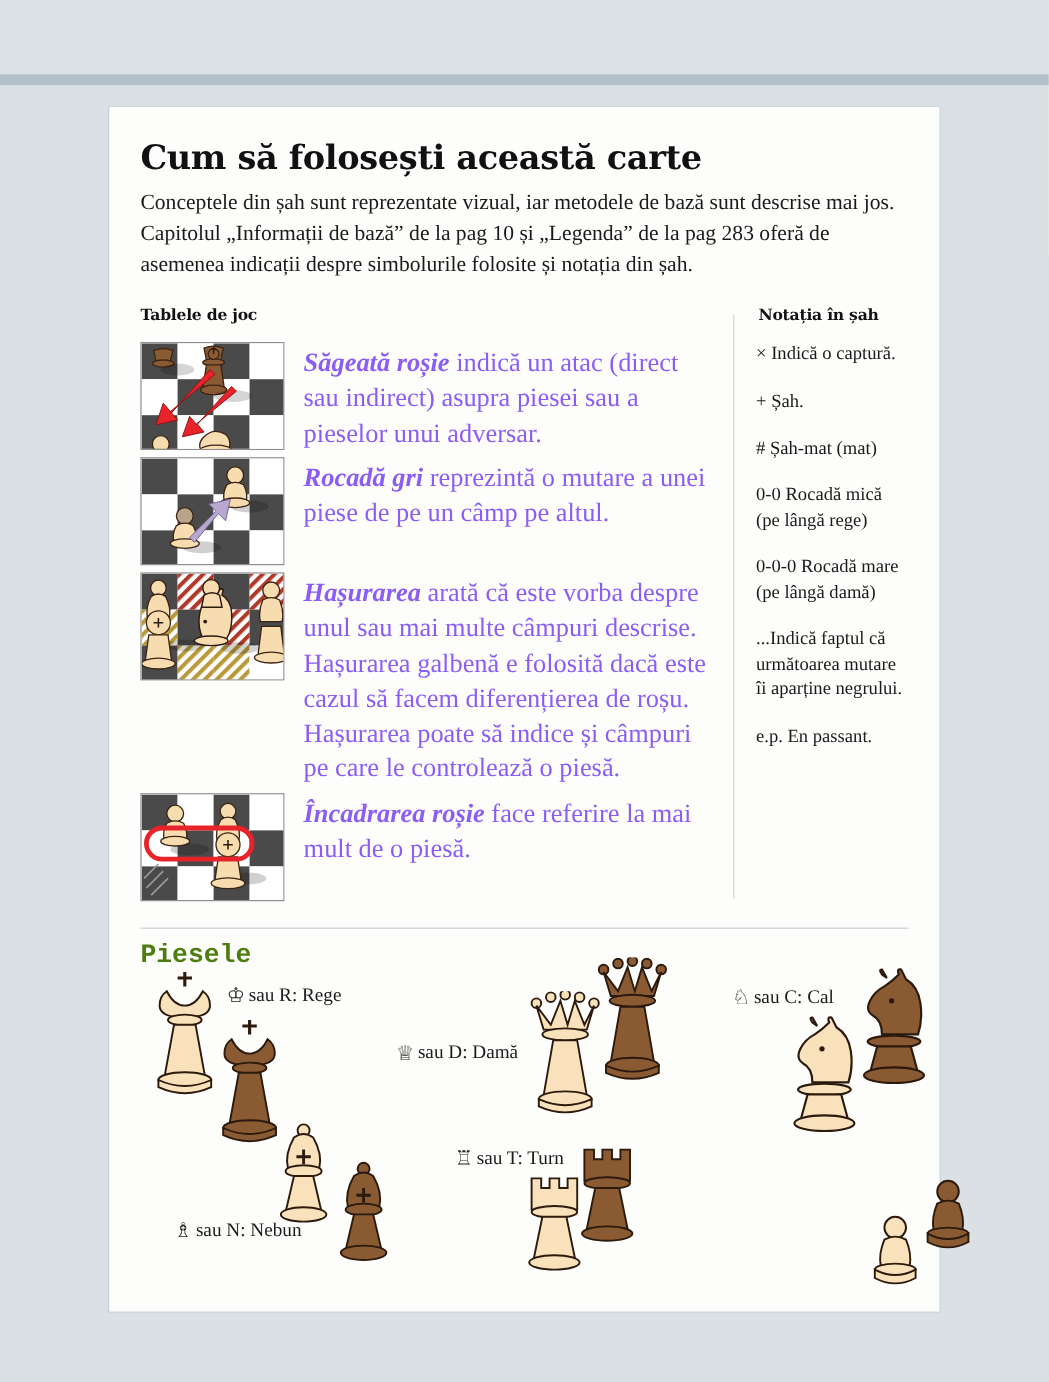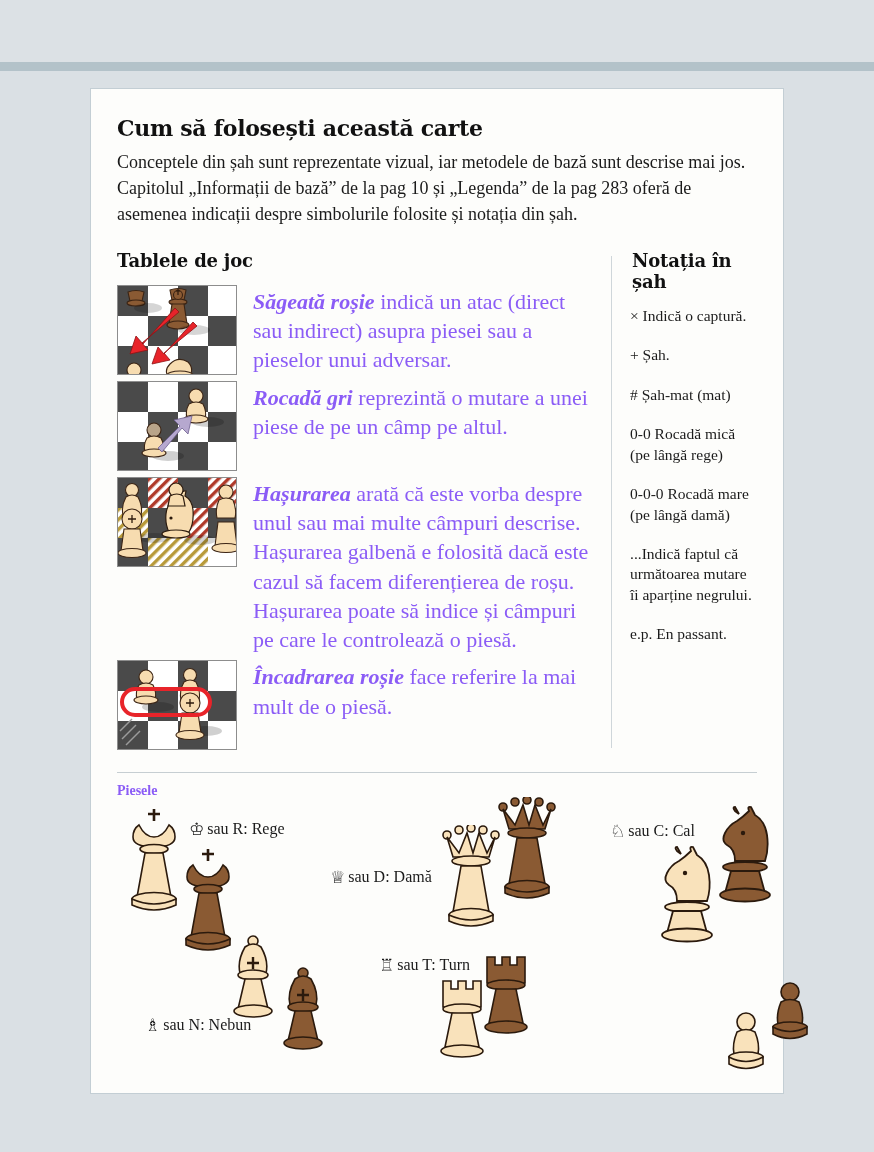--- a/index.html
+++ b/index.html
@@ -42,21 +42,21 @@
     padding: 0;
   }
   .card-inner {
     padding: 20px 26px 0 26px;
   }
 
   
   .title {
     font-family: "DejaVu Serif", serif;
     font-weight: bold;
-    font-size: 22px;
+    font-size: 28px;
     letter-spacing: -0.3px;
     color: #111;
     margin: 8px 0 10px 0;
     line-height: 1.05;
   }
   .intro {
     font-size: 18px;
     line-height: 1.44;
     color: #1a1a1a;
     margin: 0 0 22px 0;
@@ -79,21 +79,21 @@
     margin: 6px 0 8px 14px;
     flex: 0 0 1px;
   }
   .col-right {
     flex: 1 1 auto;
     padding-left: 18px;
   }
   .sec-head {
     font-family: "DejaVu Serif", serif;
     font-weight: bold;
-    font-size: 18px;
+    font-size: 13px;
     color: #111;
     margin: 0 0 14px 0;
     letter-spacing: -0.2px;
   }
   .sec-head.right {
     margin-left: 2px;
   }
 
   
   .board-row {
@@ -148,24 +148,24 @@
     margin: 16px 0 0 0;
   }
 
   
   .pieces-wrap {
     position: relative;
     height: 300px;
     margin-top: 10px;
   }
   .pieces-head {
-    font-family: Liberation Serif, serif;
+    font-family: Liberation Mono, monospace;
     font-weight: bold;
-    font-size: 14px;
-    color: #8b5cf6;
+    font-size: 22px;
+    color: #4d7c0f;
     margin: 0;
     position: absolute;
     left: 0;
     top: 0;
   }
   .plabel {
     position: absolute;
     font-size: 16px;
     color: #1b1b1b;
     white-space: nowrap;

